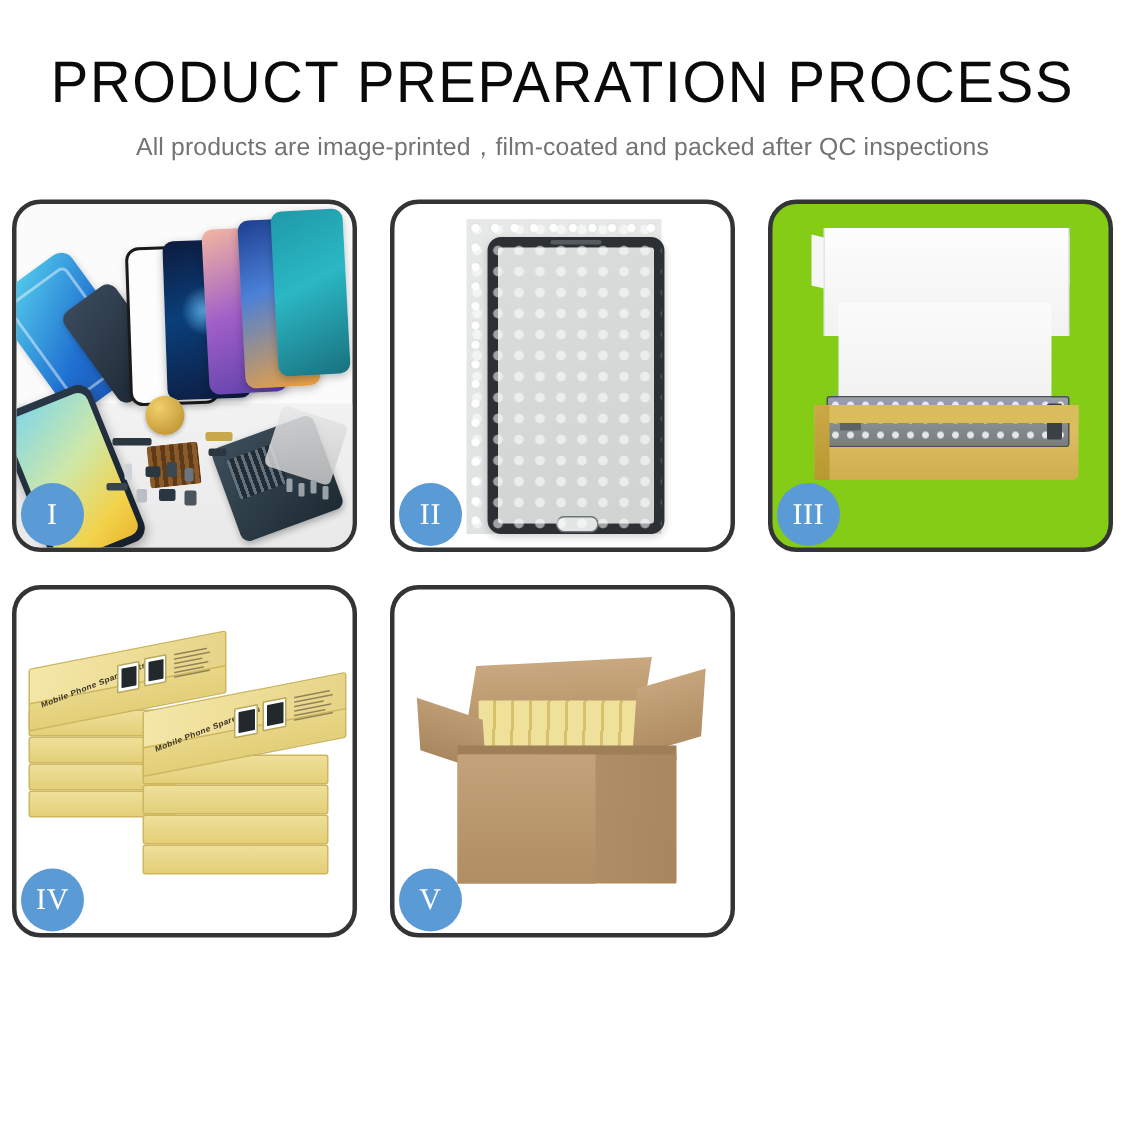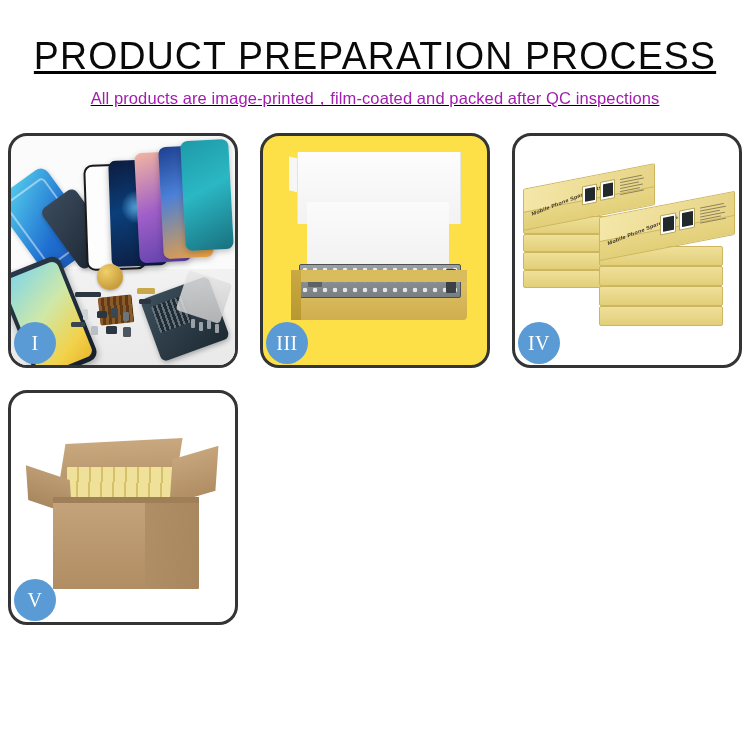--- a/index.html
+++ b/index.html
@@ -1,32 +1,32 @@
 <!DOCTYPE html>
 <html><head>
 <meta charset="utf-8">
 <style>
   html,body{margin:0;padding:0;}
   body{
     width:750px;height:750px;background:#ffffff;
     font-family:"Liberation Sans",sans-serif;
     overflow:hidden;position:relative;
   }
-  .page{width:750px;height:618px;position:relative;text-decoration:underline;}
+  .page{width:750px;height:618px;position:relative;}
 
   
   .header{width:750px;padding-top:34px;text-align:center;}
   .title{
     font-size:39px;line-height:44px;color:#0a0a0a;
     font-weight:500;letter-spacing:1.2px;
     transform:scaleX(0.96);transform-origin:center;
     white-space:nowrap;
   }
   .subtitle{
-    font-size:16.5px;line-height:22px;color:#a21caf;
+    font-size:16.5px;line-height:22px;color:#737373;
     font-weight:400;margin-top:9px;letter-spacing:.1px;
     white-space:nowrap;
   }
 
   
   .grid{
     position:absolute;left:8px;top:133px;
     width:734px;display:flex;flex-wrap:wrap;
     gap:22px 22px;
   }
@@ -180,21 +180,21 @@
     border-radius:5px;
   }
   .p2 .bubbleover{
     position:absolute;left:48px;top:10px;width:130px;height:210px;
     background:
       radial-gradient(circle at 7px 7px,rgba(255,255,255,.55) 2.8px,rgba(255,255,255,0) 3.6px) 0 0/14px 14px;
     pointer-events:none;
   }
 
   
-  .p3{background:#fde047;}
+  .p3{background:#84cc16;}
   .p3 .lid{
     position:absolute;left:34px;top:16px;width:162px;height:72px;
     background:linear-gradient(#fdfdfd,#f2f2f2);
     border-left:1px solid #e4e4e4;border-right:1px solid #e4e4e4;
   }
   .p3 .lidtabL{
     position:absolute;left:26px;top:22px;width:14px;height:34px;
     background:#f6f6f6;transform:skewY(14deg);
   }
   .p3 .lidtabR{
@@ -380,20 +380,30 @@
         <div class="screws">
           <i style="left:0;top:0"></i>
             <i style="left:8px;top:3px"></i>
           <i style="left:16px;top:1px"></i>
             <i style="left:24px;top:5px"></i>
         </div>
       </div>
       <div class="badge">I</div>
     </div>
 
+    <div class="panel p2">
+      <div class="art">
+        <div class="wrapbg"></div>
+        <div class="screen">
+          <div class="home"></div>
+        </div>
+        <div class="bubbleover"></div>
+      </div>
+      <div class="badge">II</div>
+    </div>
 
     <div class="panel p3">
       <div class="art">
         <div class="lidtabL"></div>
         <div class="lidtabR"></div>
         <div class="lid"></div>
         <div class="foam"></div>
         <div class="boxbody"></div>
         <div class="prod"></div>
         <div class="boxfrontflap"></div>

